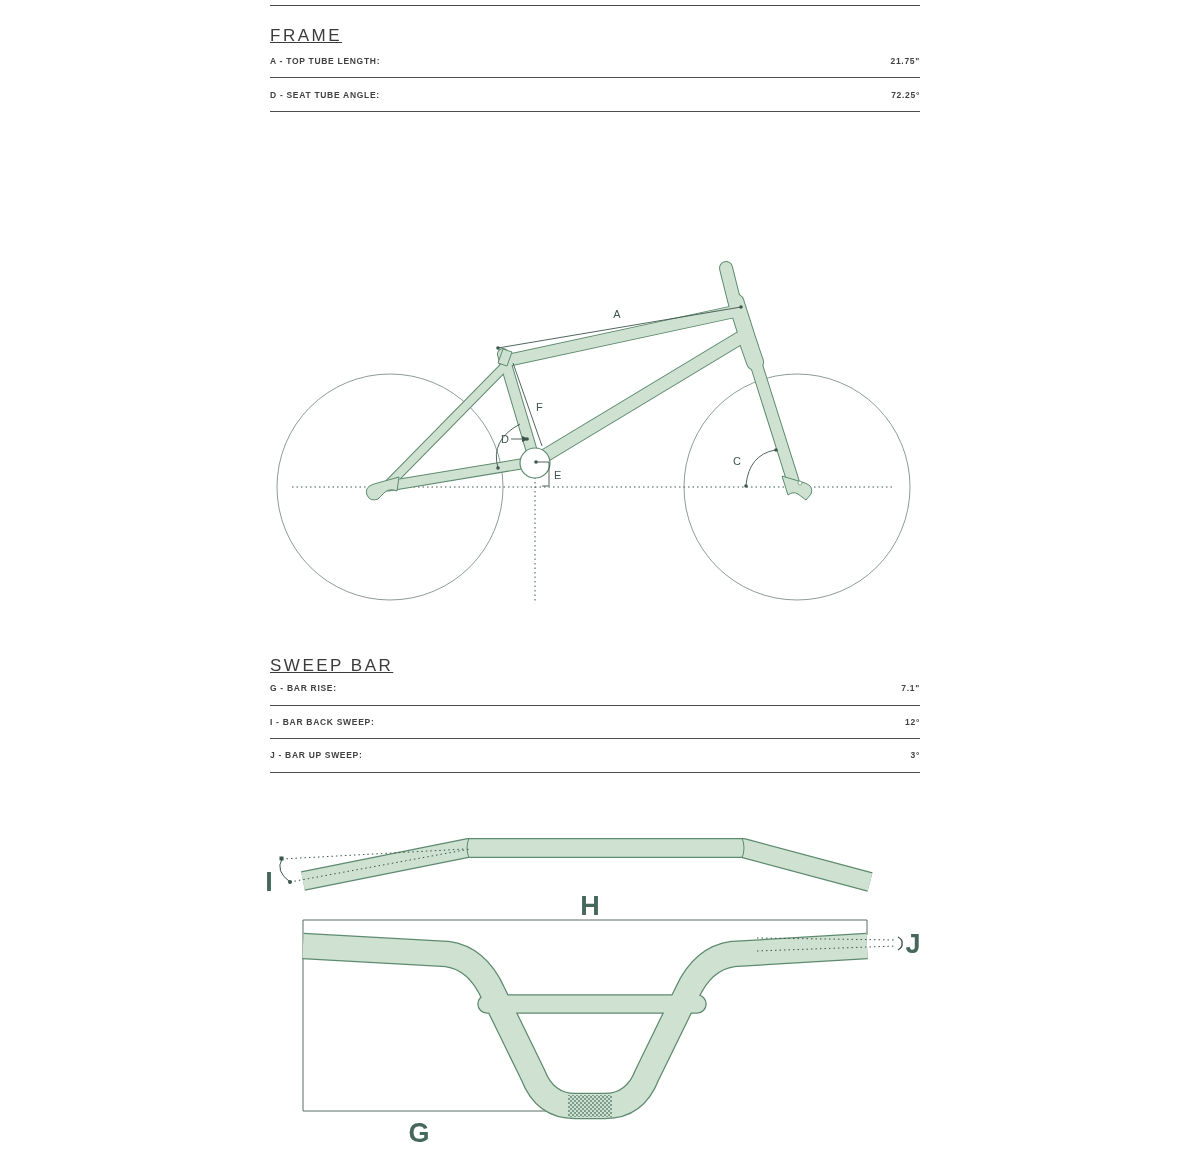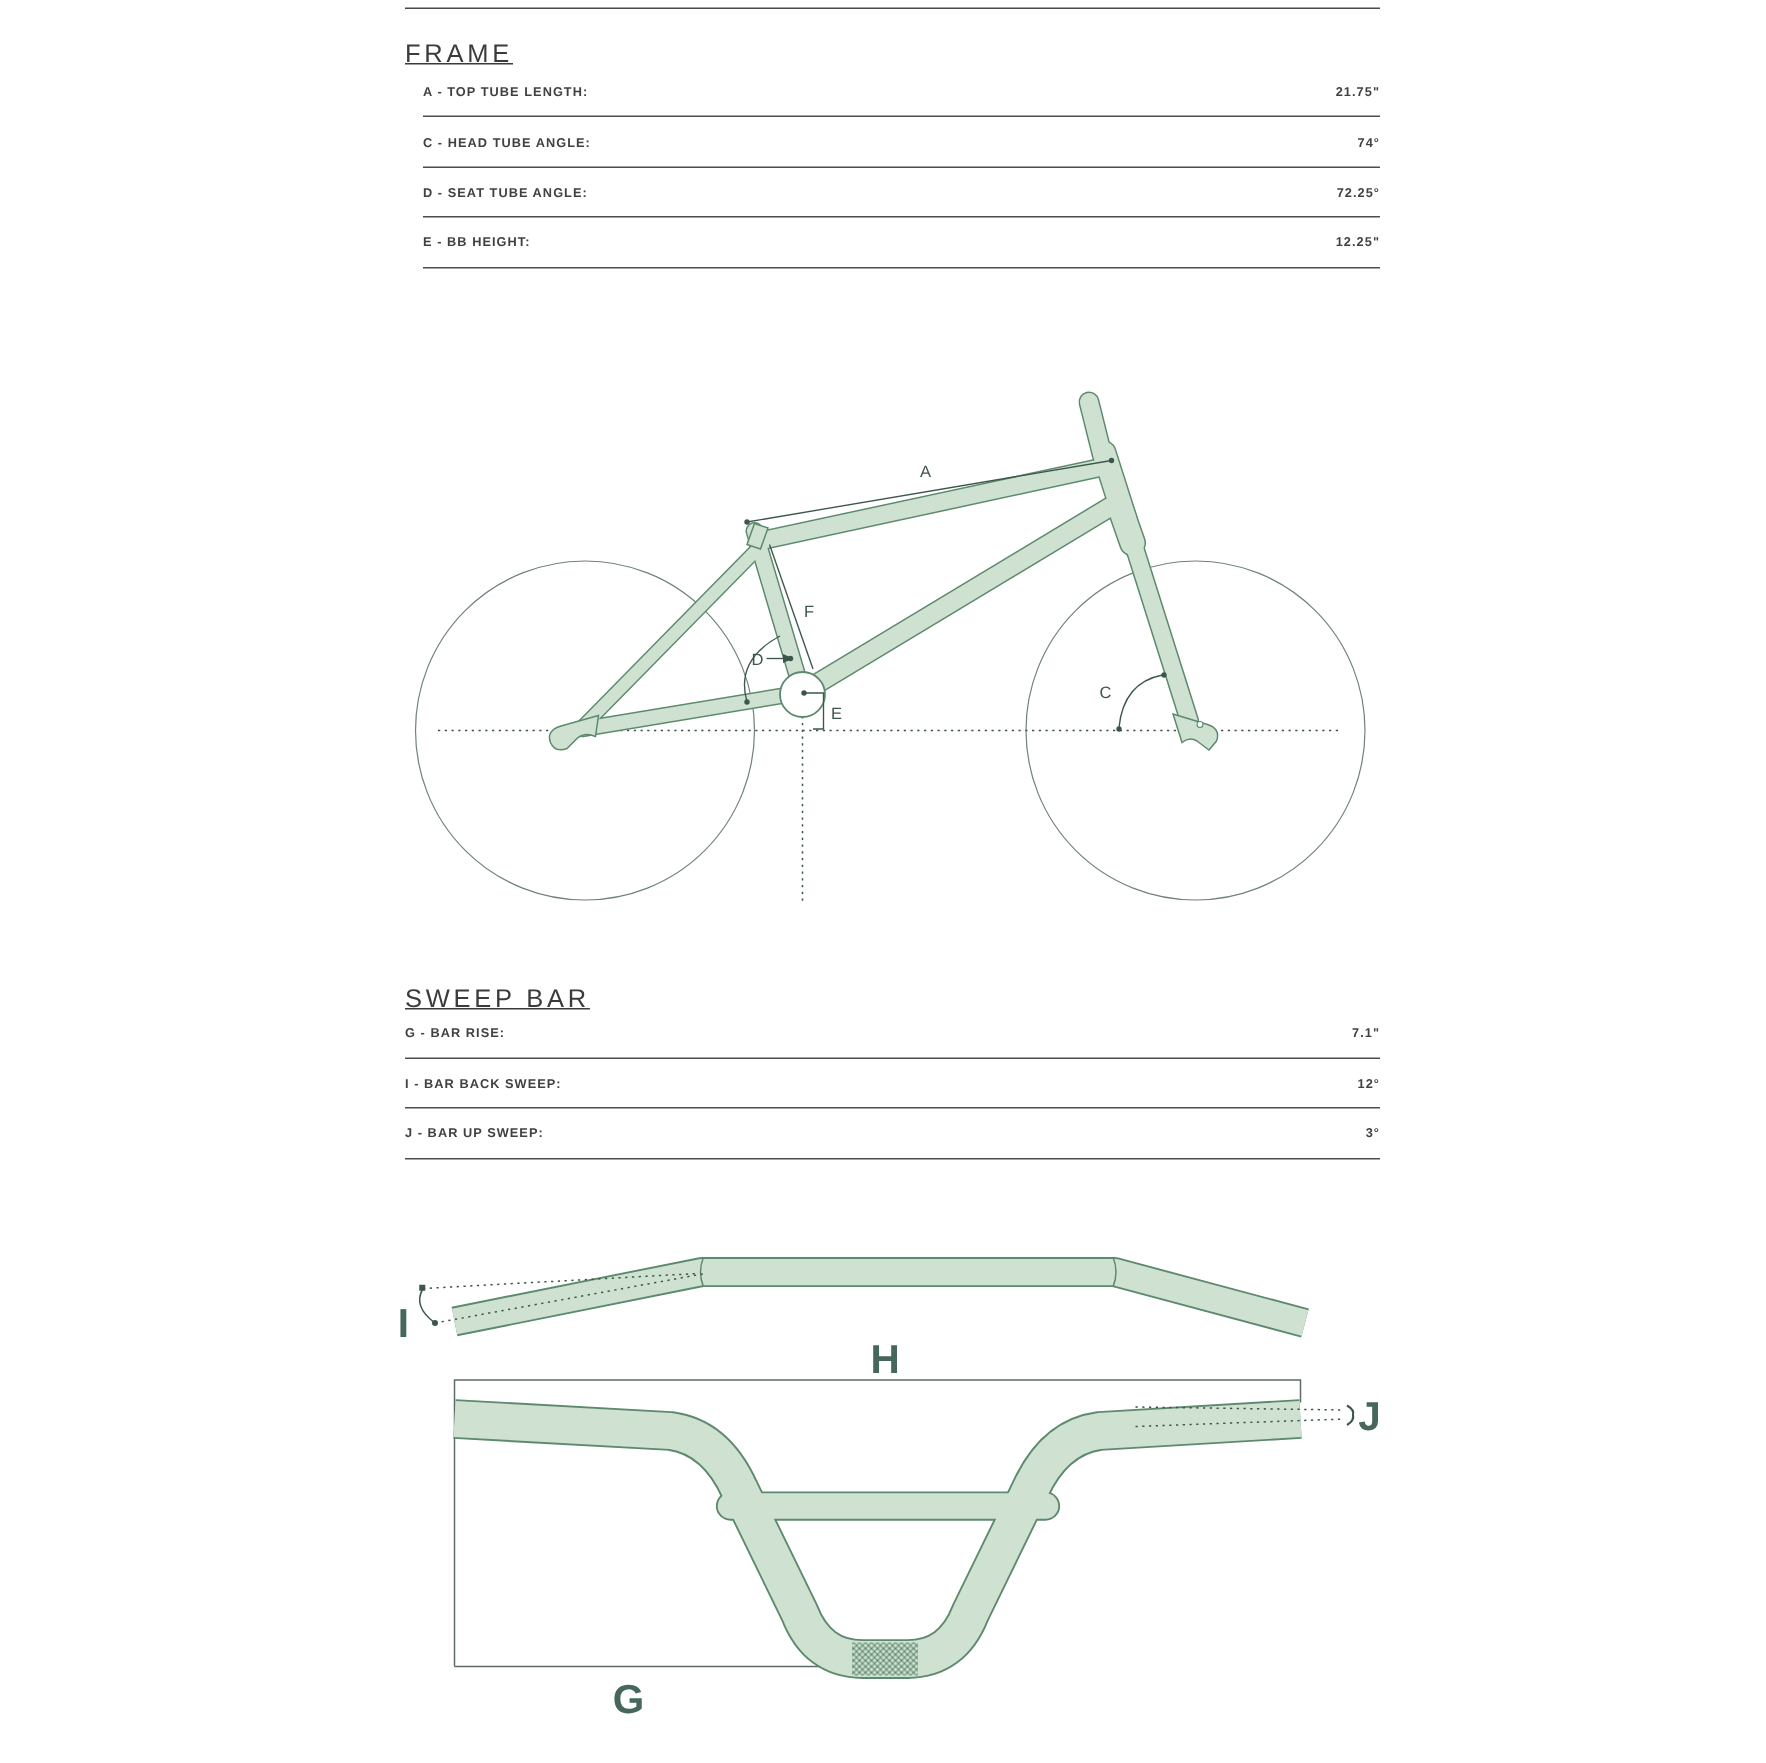--- a/index.html
+++ b/index.html
@@ -11,21 +11,21 @@
   .abs { position:absolute; }
   .top-rule { left:270px; top:5px; width:650px; border-top:1.5px solid #4a4a4a; }
   .section-title {
     font-size:17px; letter-spacing:2.5px; font-weight:500; color:#3b3b3b;text-decoration:underline;
   }
   .spec-table { width:650px; }
   .spec-row {
     display:flex; justify-content:space-between; align-items:center;
     border-bottom:1px solid #4d4d4d;
   }
-  .spec-row.h33 { height:33.4px;margin-left:12px; }
+  .spec-row.h33 { height:33.4px; }
   .spec-row.h34 { height:33.5px; }
   .spec-label, .spec-value {
     font-size:8.5px; font-weight:700; letter-spacing:0.7px; color:#414141;
     text-transform:uppercase; white-space:nowrap;
   }
   svg text.small-label {
     font-family:"Liberation Sans", sans-serif; font-size:11px; font-weight:500; fill:#3d564c;
   }
   svg text.big-label {
     font-family:"Liberation Sans", sans-serif; font-size:27px; font-weight:700; fill:#45685b;
@@ -37,30 +37,22 @@
 <div class="abs top-rule"></div>
 
 <div class="abs section-title" style="left:270px; top:26px;">FRAME</div>
 
 <div class="abs spec-table" style="left:270px; top:45px;">
   <div class="spec-row h33">
     <span class="spec-label">A - TOP TUBE LENGTH:</span>
     <span class="spec-value">21.75"</span>
   </div>
   <div class="spec-row h33">
-    <span class="spec-label">C - HEAD TUBE ANGLE:</span>
-    <span class="spec-value">74°</span>
-  </div>
-  <div class="spec-row h33">
     <span class="spec-label">D - SEAT TUBE ANGLE:</span>
     <span class="spec-value">72.25°</span>
-  </div>
-  <div class="spec-row h33">
-    <span class="spec-label">E - BB HEIGHT:</span>
-    <span class="spec-value">12.25"</span>
   </div>
 </div>
 
 <svg class="abs" style="left:270px; top:250px;" width="650" height="362" viewBox="0 0 650 362">
 
   <circle cx="120" cy="237" r="113" fill="none" stroke="#70837b" stroke-width="0.8"></circle>
   <circle cx="527" cy="237" r="113" fill="none" stroke="#70837b" stroke-width="0.8"></circle>
 
   <line x1="22" y1="237" x2="622" y2="237" stroke="#3d564c" stroke-width="1" stroke-dasharray="1.5 3"></line>
   <line x1="265" y1="214" x2="265" y2="352" stroke="#3d564c" stroke-width="1" stroke-dasharray="1.5 3"></line>

